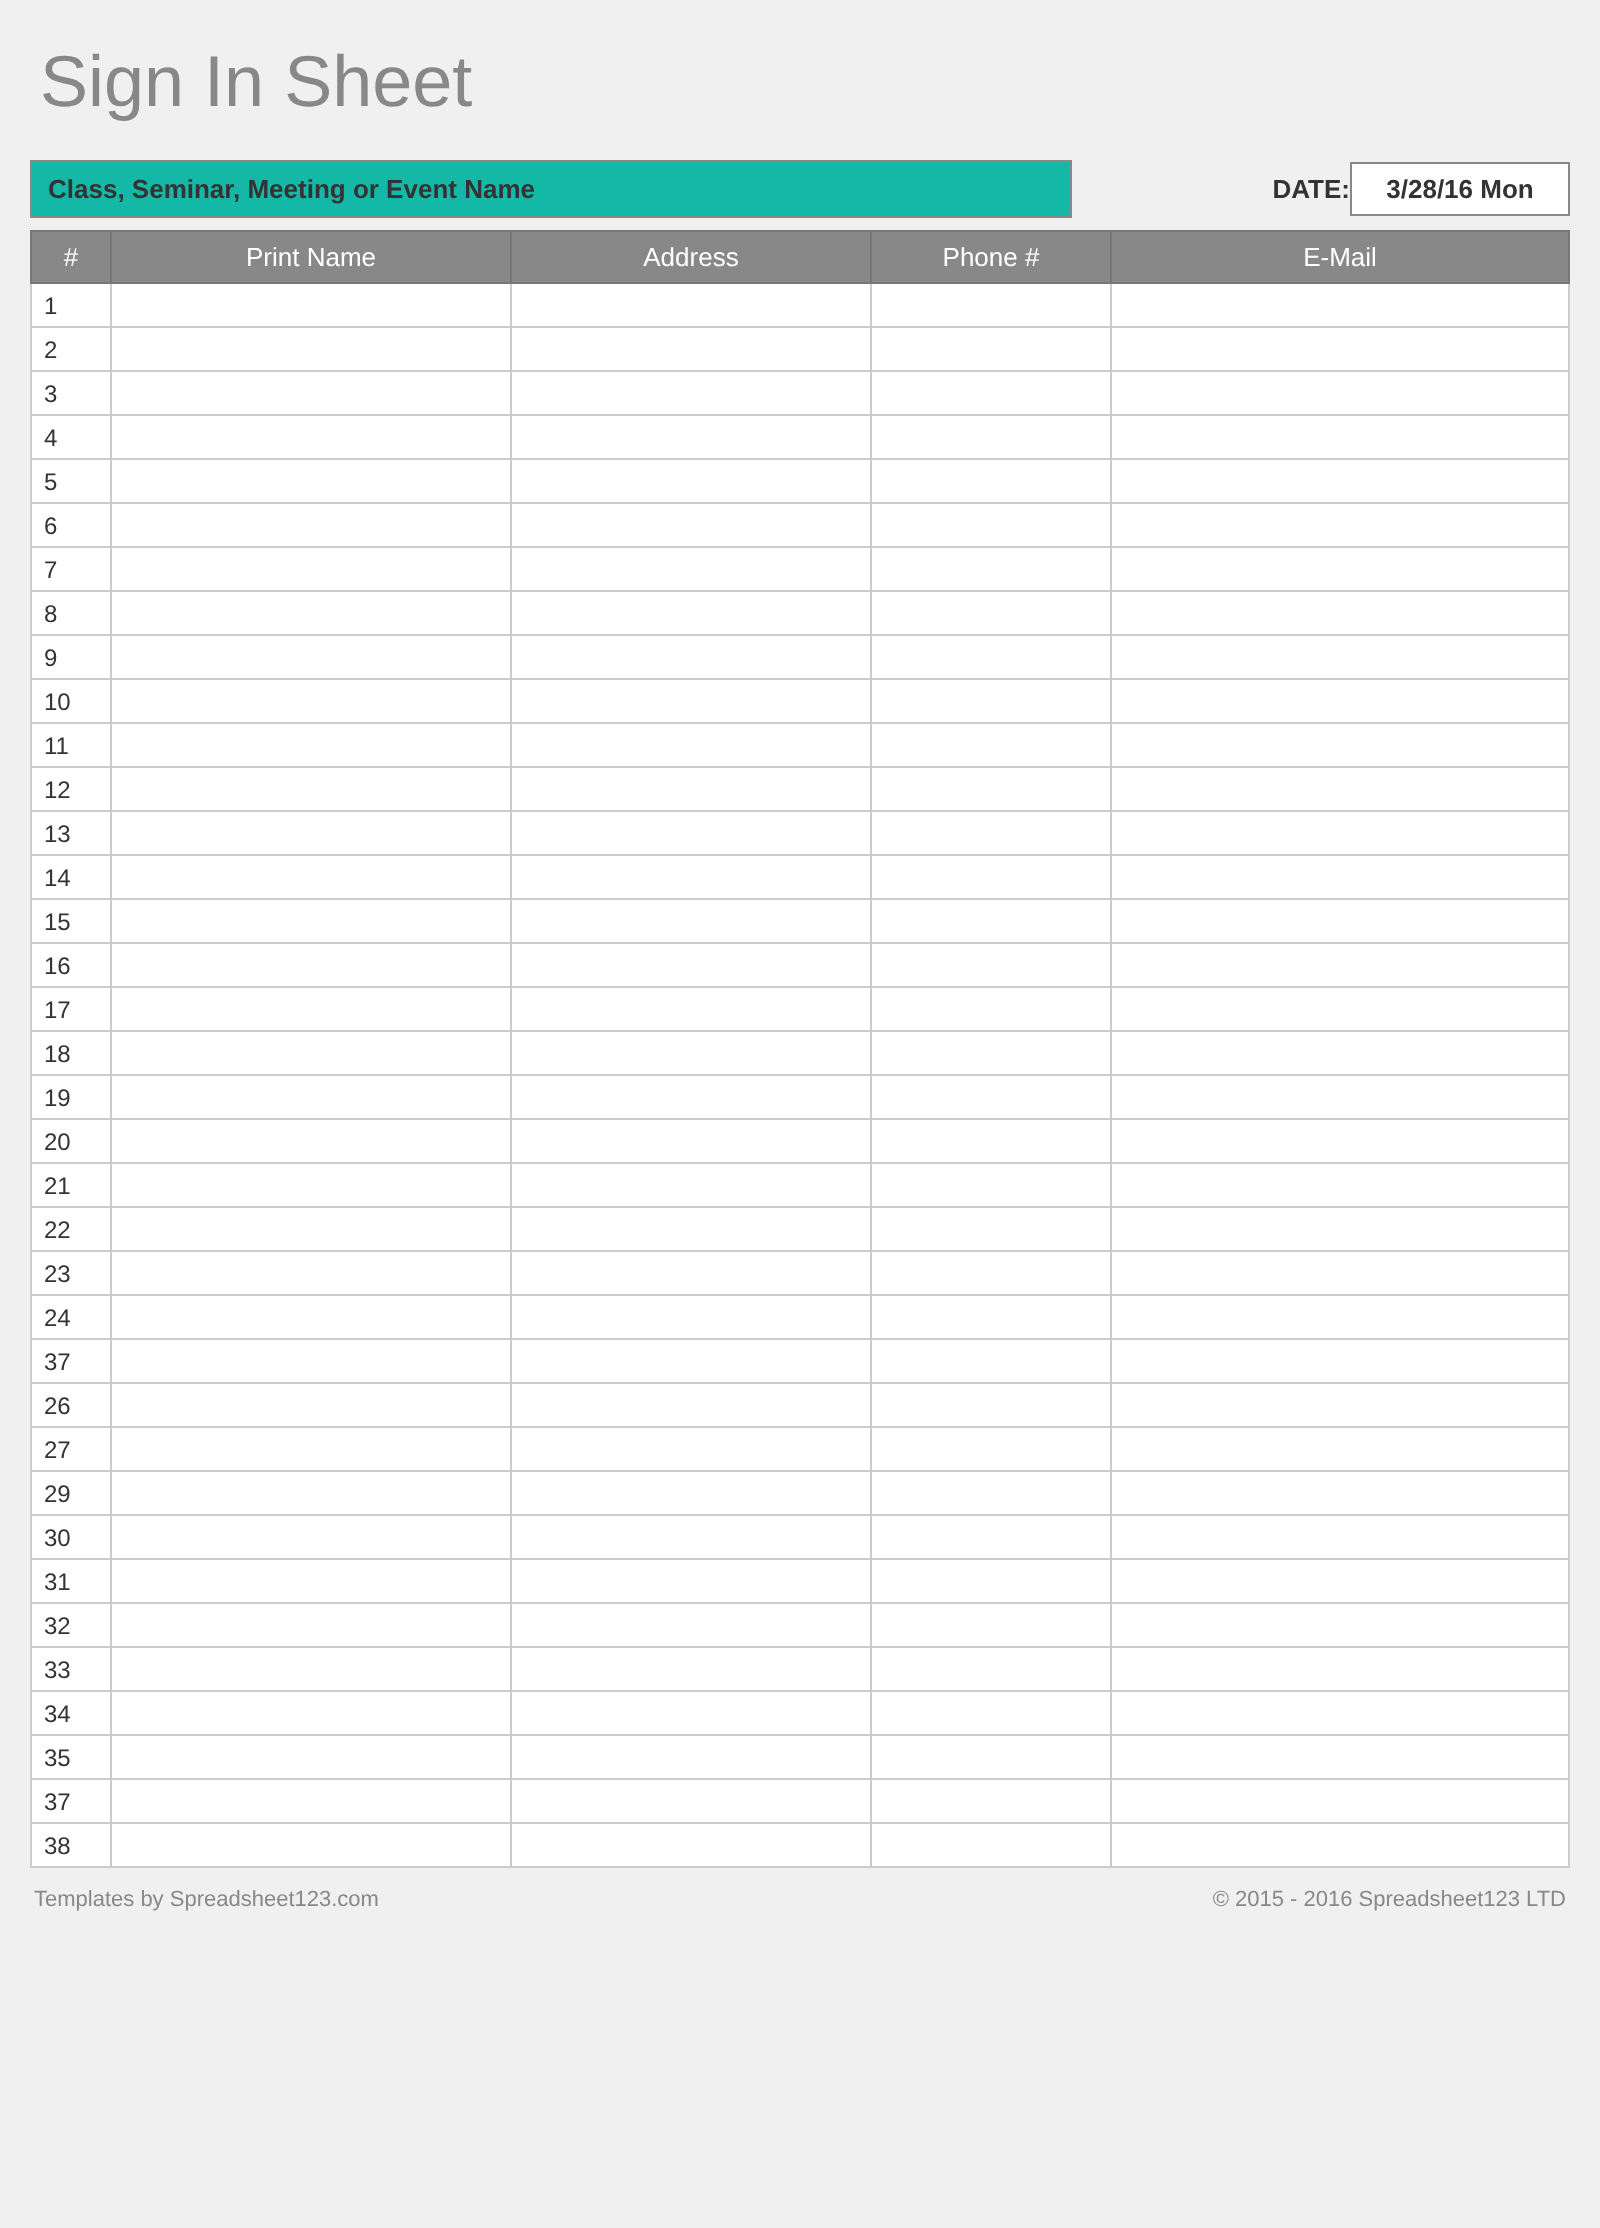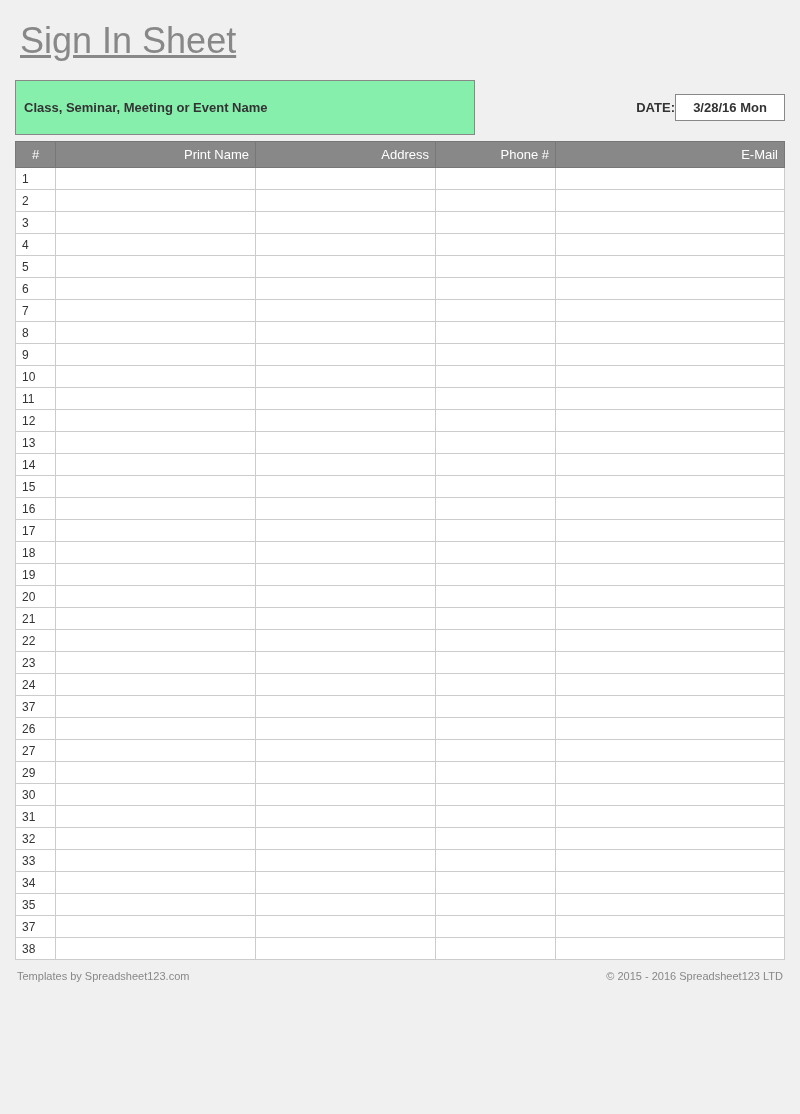--- a/index.html
+++ b/index.html
@@ -17,37 +17,36 @@
       min-height: 1114px;
       padding: 20px 15px 20px 15px;
     }
 
     .page-title {
       font-size: 36px;
       font-weight: normal;
       color: #888;
       margin-bottom: 18px;
       padding-left: 5px;
-      text-decoration: underline;
     }
 
     .header-row {
       display: flex;
       align-items: center;
       justify-content: space-between;
       margin-bottom: 6px;
     }
 
     .event-name-box {
       border: 1px solid #888;
-      padding: 19px 8px;
+      padding: 6px 8px;
       font-weight: bold;
       font-size: 13px;
-      width: 460px;
-      background: #86efac;
+      width: 521px;
+      background: #14b8a6;
     }
 
     .date-section {
       display: flex;
       align-items: center;
       gap: 0;
     }
 
     .date-label {
       font-weight: bold;
@@ -67,21 +66,21 @@
     .sign-in-table {
       width: 100%;
       border-collapse: collapse;
       margin-bottom: 10px;
     }
 
     .sign-in-table th {
       background: #888;
       color: #fff;
       padding: 5px 6px;
-      text-align: right;
+      text-align: center;
       font-weight: normal;
       font-size: 13px;
       border: 1px solid #777;
     }
 
     .sign-in-table th:first-child {
       width: 40px;
       text-align: center;
     }
 

